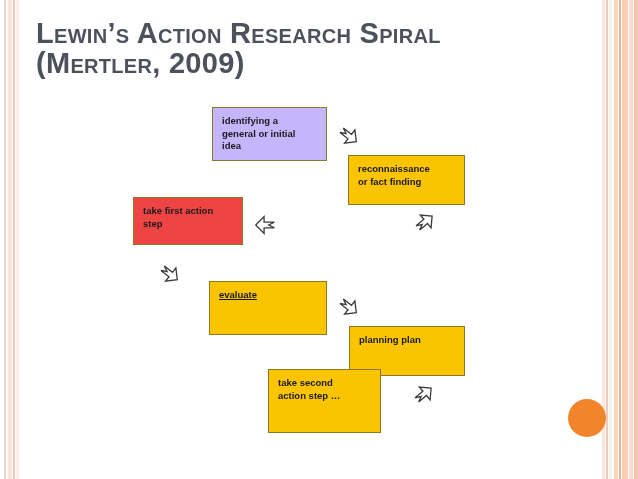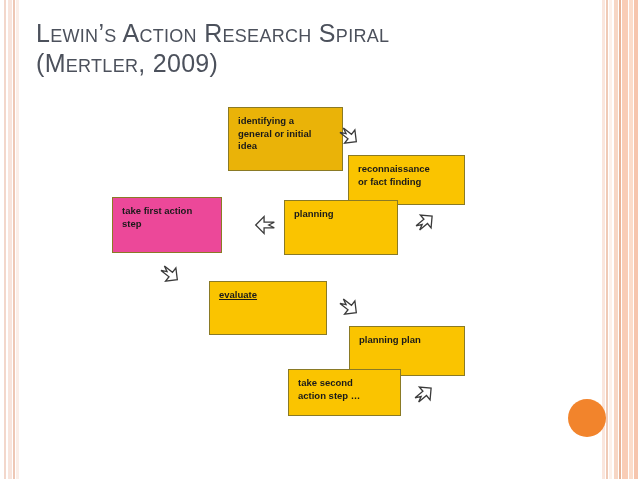--- a/index.html
+++ b/index.html
@@ -57,25 +57,26 @@
     background: #f2842c;
   }
 
   
   #title-block {
     position: absolute;
     left: 36px;
     top: 18px;
     width: 520px;
     color: #4c515c;
-    font-size: 25px;
+    font-size: 29px;
     line-height: 30px;
     font-variant: small-caps;
     letter-spacing: 0.3px;
     white-space: pre-line;
+    font-weight: bold;
   }
 
   
   #diagram {
     position: absolute;
     left: 0;
     top: 0;
     width: 638px;
     height: 479px;
   }
@@ -120,31 +121,30 @@
     <div class="s r7"></div>
     <div class="s r8"></div>
   </div>
 
   <div id="orange-circle"></div>
 
   <div id="title-block">Lewin’s Action Research Spiral
 (Mertler, 2009)</div>
 
   <div id="diagram">
-      <div class="node" style="left: 228px; top: 107px; width: 115px; height: 64px; background: #eab308; border-color: rgb(138, 122, 37);">identifying a
+      <div class="node" style="left: 212px; top: 107px; width: 115px; height: 54px; background: #c4b5fd; border-color: rgb(138, 122, 37);">identifying a
 general or initial
 idea</div>
       <div class="node" style="left: 348px; top: 155px; width: 117px; height: 50px; background: rgb(250, 196, 0); border-color: rgb(138, 122, 37);">reconnaissance
 or fact finding</div>
-      <div class="node" style="left: 284px; top: 200px; width: 114px; height: 55px; background: rgb(250, 196, 0); border-color: rgb(138, 122, 37);">planning</div>
-      <div class="node" style="left: 112px; top: 197px; width: 110px; height: 56px; background: #ec4899; border-color: rgb(138, 122, 37);">take first action
+      <div class="node" style="left: 133px; top: 197px; width: 110px; height: 48px; background: #ef4444; border-color: rgb(138, 122, 37);">take first action
 step</div>
       <div class="node" style="left: 209px; top: 281px; width: 118px; height: 54px; background: rgb(250, 196, 0); border-color: rgb(138, 122, 37); text-decoration: underline;">evaluate</div>
       <div class="node" style="left: 349px; top: 326px; width: 116px; height: 50px; background: rgb(250, 196, 0); border-color: rgb(138, 122, 37);">planning plan</div>
-      <div class="node" style="left: 288px; top: 369px; width: 113px; height: 47px; background: rgb(250, 196, 0); border-color: rgb(138, 122, 37);">take second
+      <div class="node" style="left: 268px; top: 369px; width: 113px; height: 64px; background: rgb(250, 196, 0); border-color: rgb(138, 122, 37);">take second
 action step …</div>
       <div class="arrow" style="left: 336px; top: 123px;">
         <svg viewBox="0 0 28 28" xmlns="http://www.w3.org/2000/svg">
           <g transform="rotate(38 14 14)">
             <path d="M4,11 L15,11 L15,5 L24,14 L15,23 L15,17 L4,17 L10,14 Z" fill="#ffffff" stroke="#3a3a3a" stroke-width="1.4" stroke-linejoin="miter"></path>
           </g>
         </svg>
       </div>
       <div class="arrow" style="left: 412px; top: 209px;">
         <svg viewBox="0 0 28 28" xmlns="http://www.w3.org/2000/svg">

